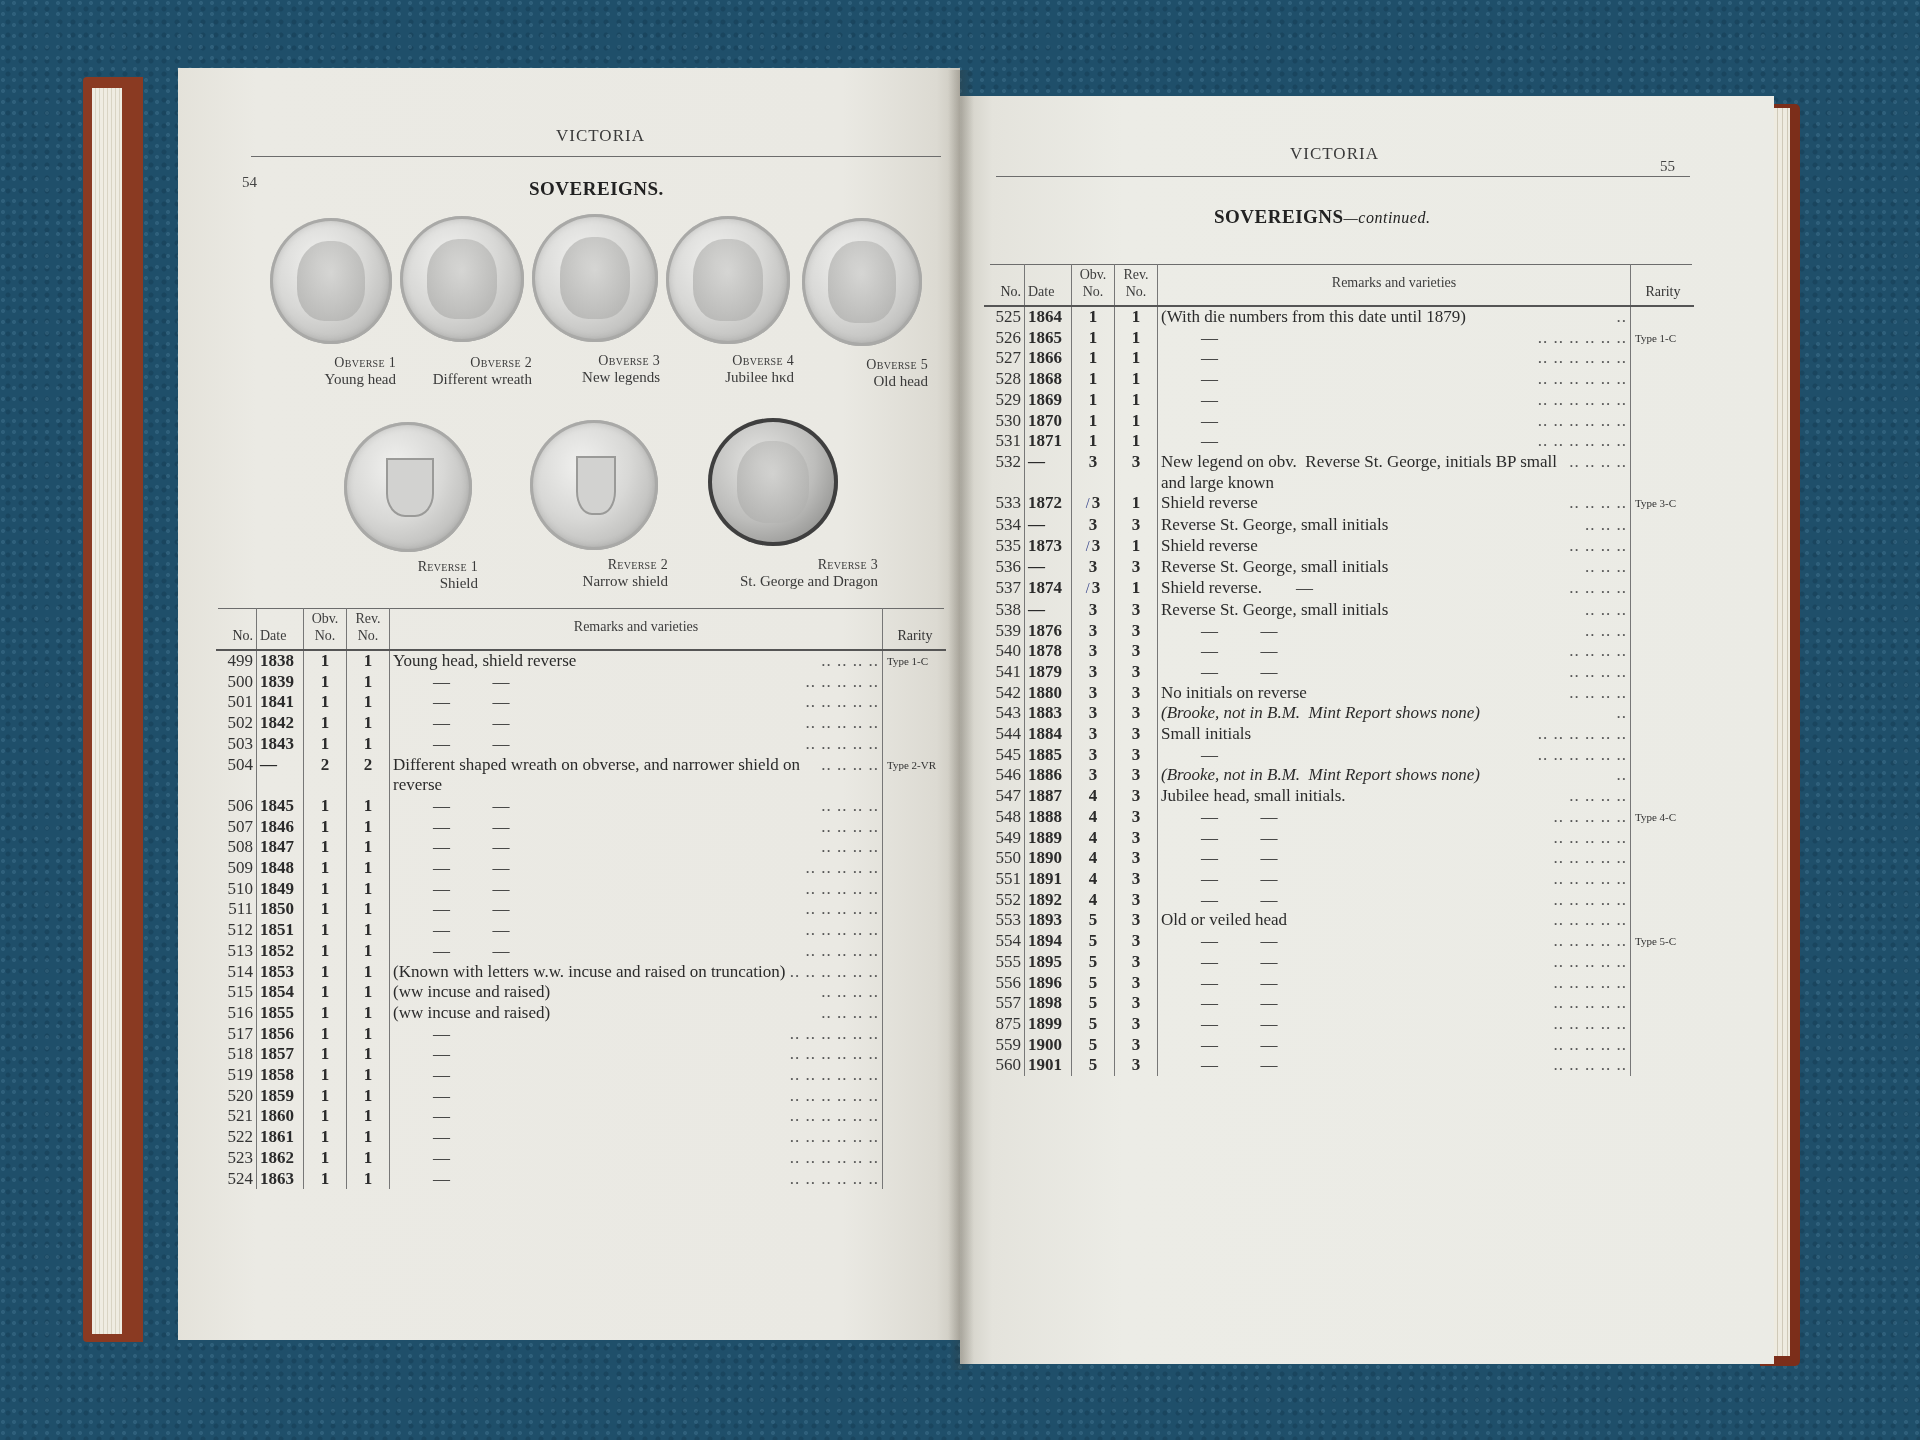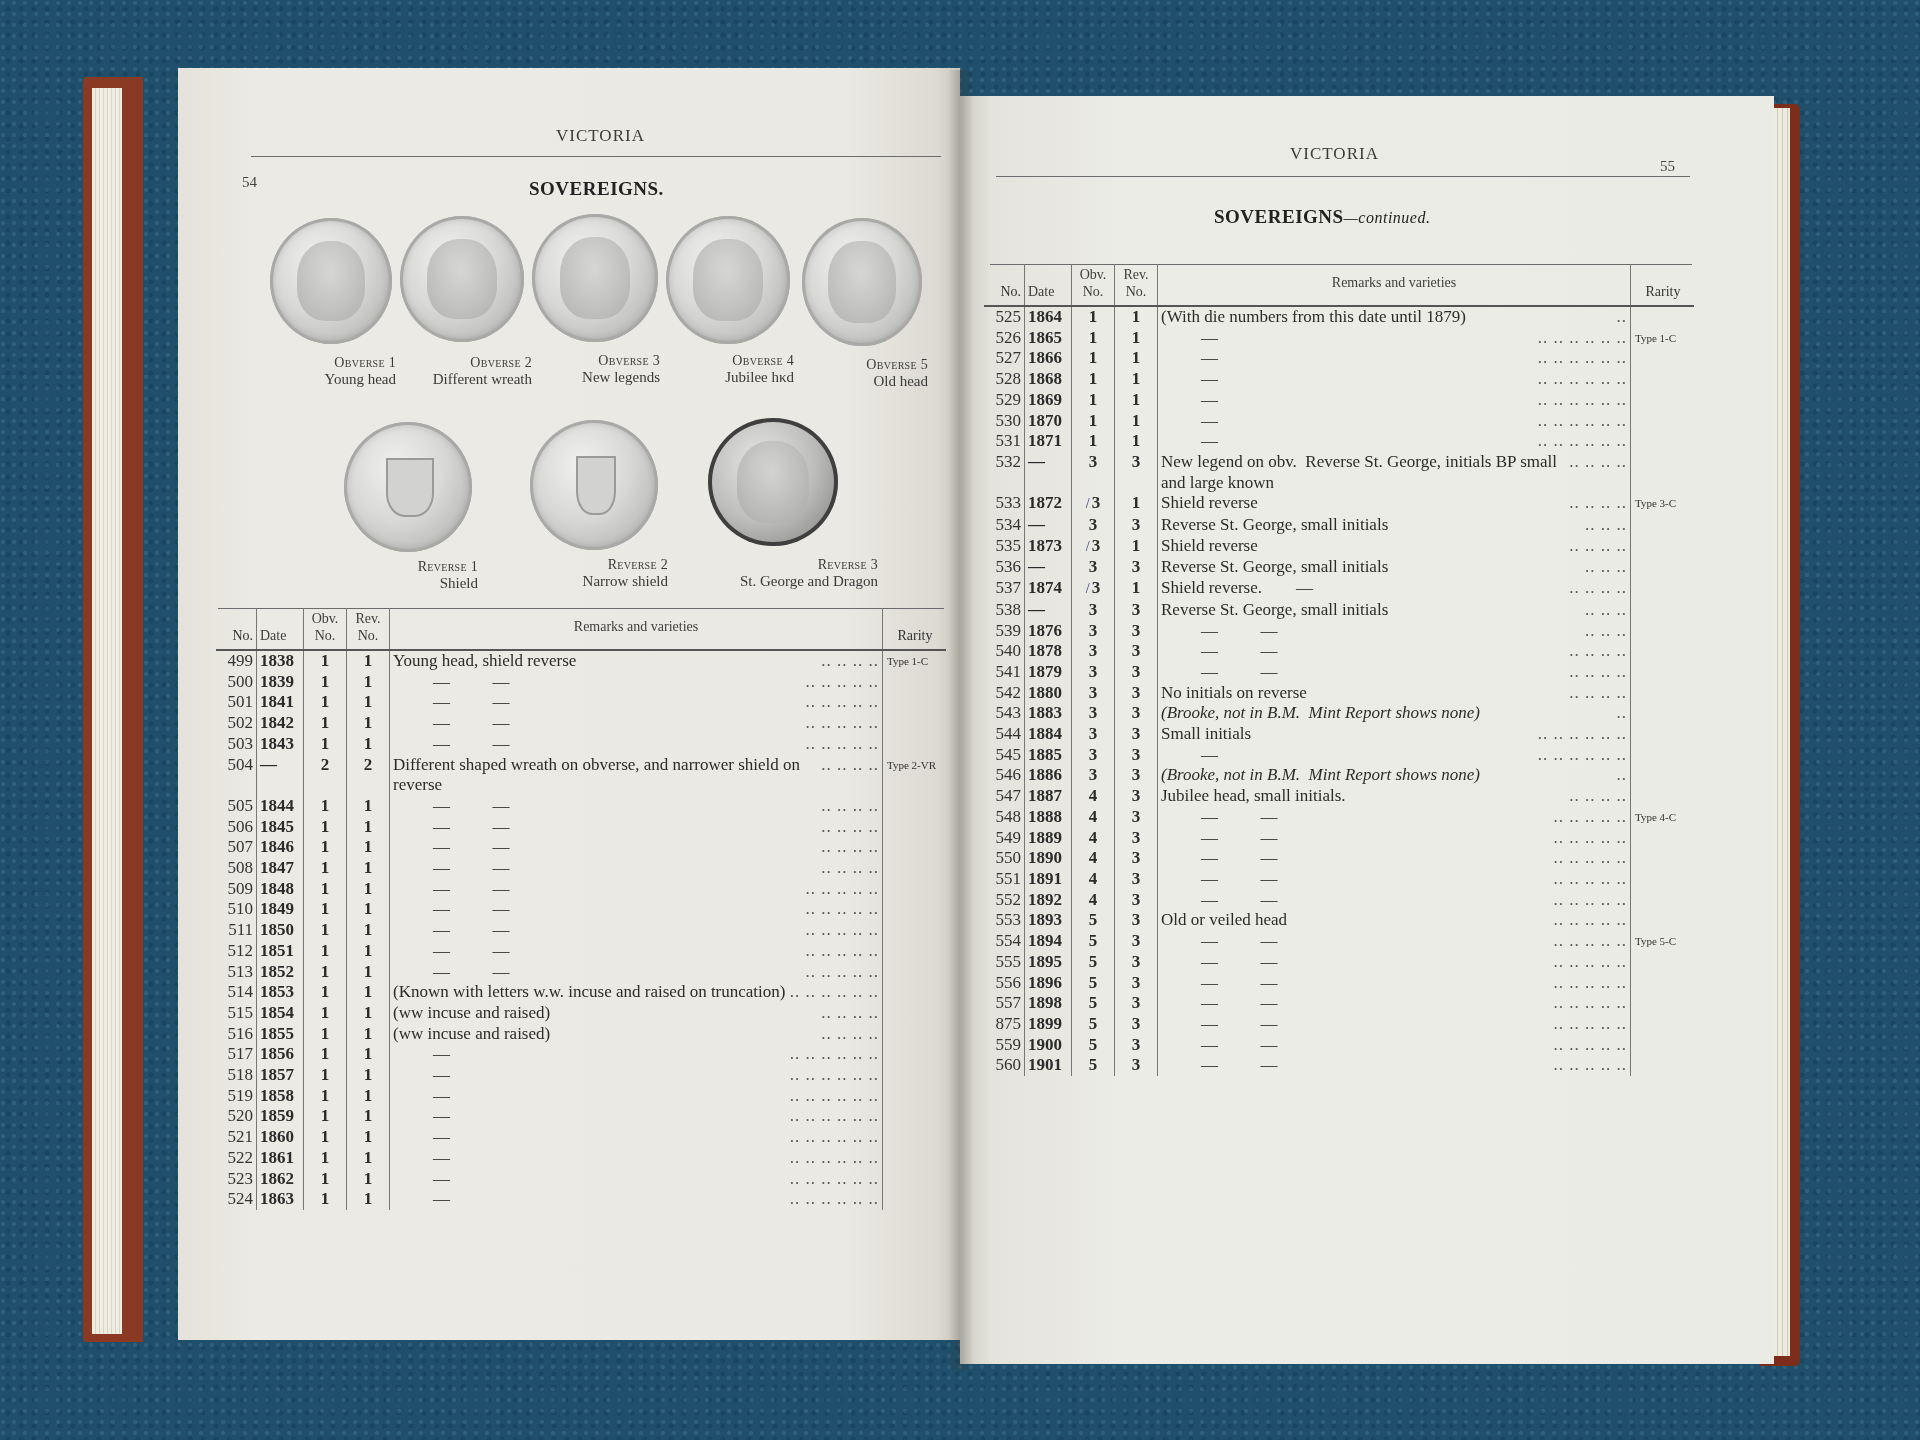--- a/index.html
+++ b/index.html
@@ -185,28 +185,20 @@
         </tr>
         <tr>
           <td class="c-no">504</td>
           <td class="c-date">—</td>
           <td class="c-obv"><span>2</span></td>
           <td class="c-rev">2</td>
           <td class="c-rem"><span class="dots">.. .. .. ..</span><span class="rem-text" style="white-space: pre-wrap;">Different shaped wreath on obverse, and narrower shield on reverse</span></td>
           <td class="c-rar">Type 2-VR</td>
         </tr>
         <tr>
-          <td class="c-no">505</td>
-          <td class="c-date">1844</td>
-          <td class="c-obv"><span>1</span></td>
-          <td class="c-rev">1</td>
-          <td class="c-rem"><span class="dots">.. .. .. ..</span><span class="rem-text" style="white-space: pre-wrap; padding-left: 40px;">—          —</span></td>
-          <td class="c-rar"></td>
-        </tr>
-        <tr>
           <td class="c-no">506</td>
           <td class="c-date">1845</td>
           <td class="c-obv"><span>1</span></td>
           <td class="c-rev">1</td>
           <td class="c-rem"><span class="dots">.. .. .. ..</span><span class="rem-text" style="white-space: pre-wrap; padding-left: 40px;">—          —</span></td>
           <td class="c-rar"></td>
         </tr>
         <tr>
           <td class="c-no">507</td>
           <td class="c-date">1846</td>

